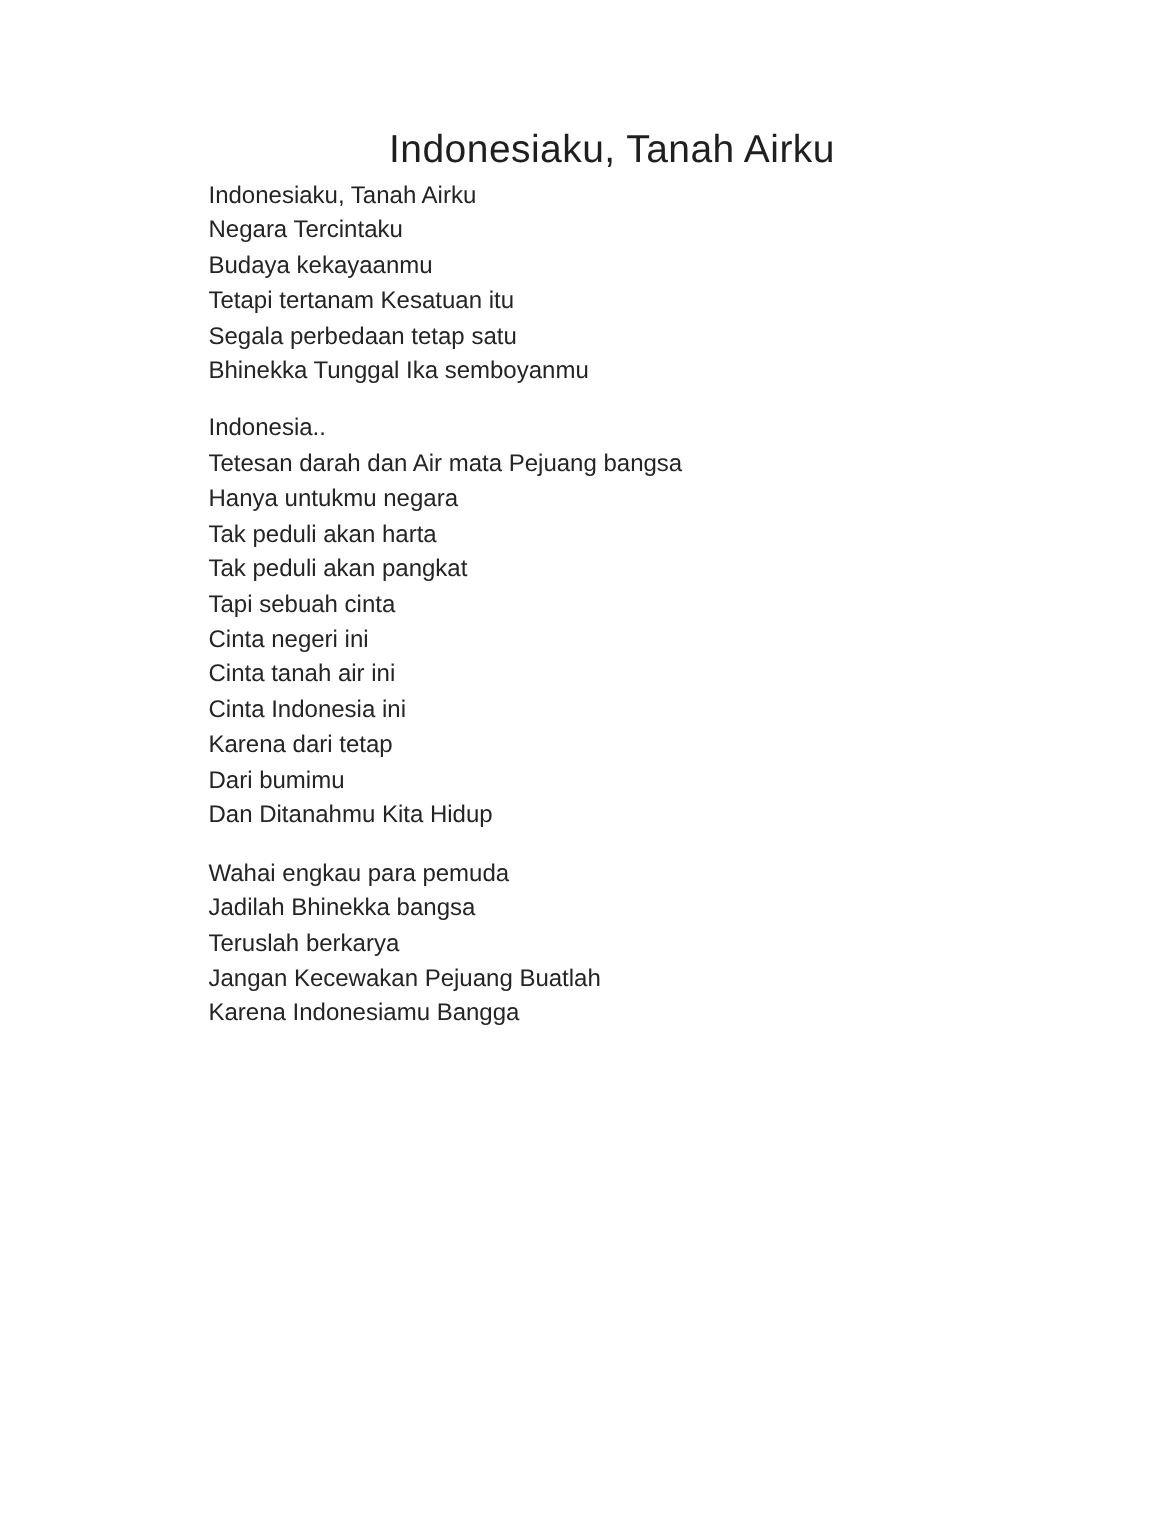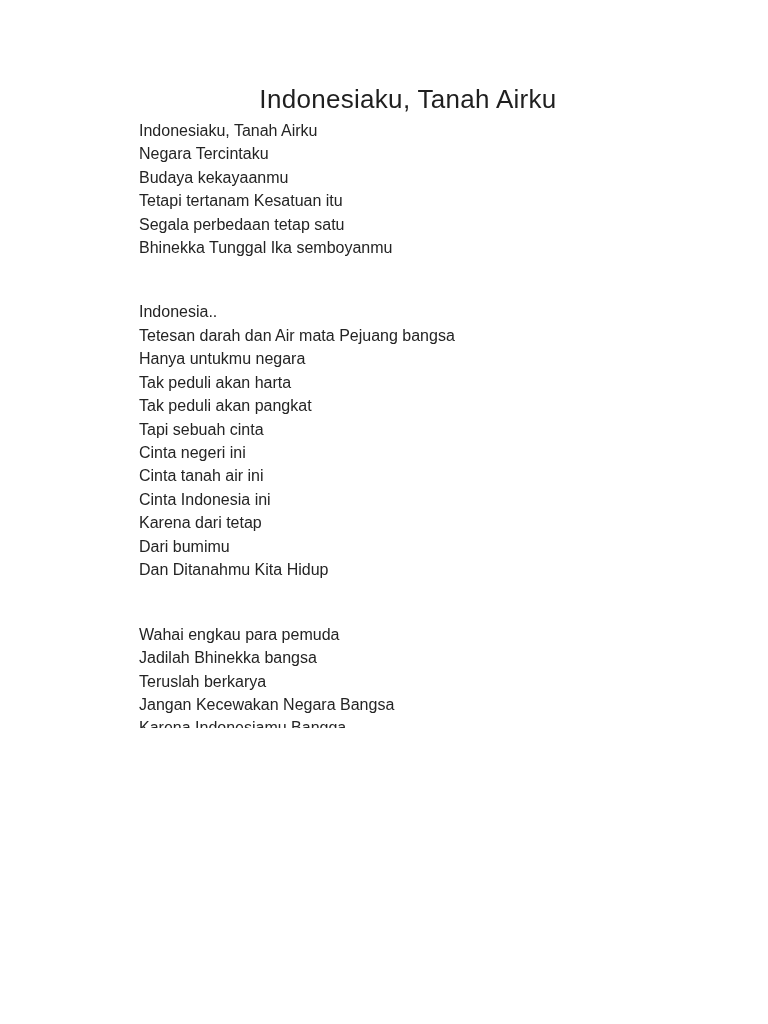--- a/index.html
+++ b/index.html
@@ -30,21 +30,21 @@
   .poem {
     position: absolute;
     top: 118.75px;
     left: 139px;
     right: 40px;
     font-size: 16px;
     line-height: 23.44px;
     font-weight: 400;
     color: #242424;
   }
-  .stanza + .stanza { margin-top: 41px; }
+  .stanza + .stanza { margin-top: 15px; }
   .poem-line {
     height: 23.44px;
     white-space: nowrap;
   }
 </style>
 </head>
 <body>
 
 <div class="page">
   <h1 class="doc-title">Indonesiaku, Tanah Airku</h1>
@@ -68,17 +68,17 @@
         <div class="poem-line">Cinta tanah air ini</div>
         <div class="poem-line">Cinta Indonesia ini</div>
         <div class="poem-line">Karena dari tetap</div>
         <div class="poem-line">Dari bumimu</div>
         <div class="poem-line">Dan Ditanahmu Kita Hidup</div>
       </div>
       <div class="stanza">
         <div class="poem-line">Wahai engkau para pemuda</div>
         <div class="poem-line">Jadilah Bhinekka bangsa</div>
         <div class="poem-line">Teruslah berkarya</div>
-        <div class="poem-line">Jangan Kecewakan Negara Bangsa</div>
+        <div class="poem-line">Jangan Kecewakan Pejuang Buatlah</div>
         <div class="poem-line">Karena Indonesiamu Bangga</div>
       </div>
     </div>
 </div>
 
 </body></html>

